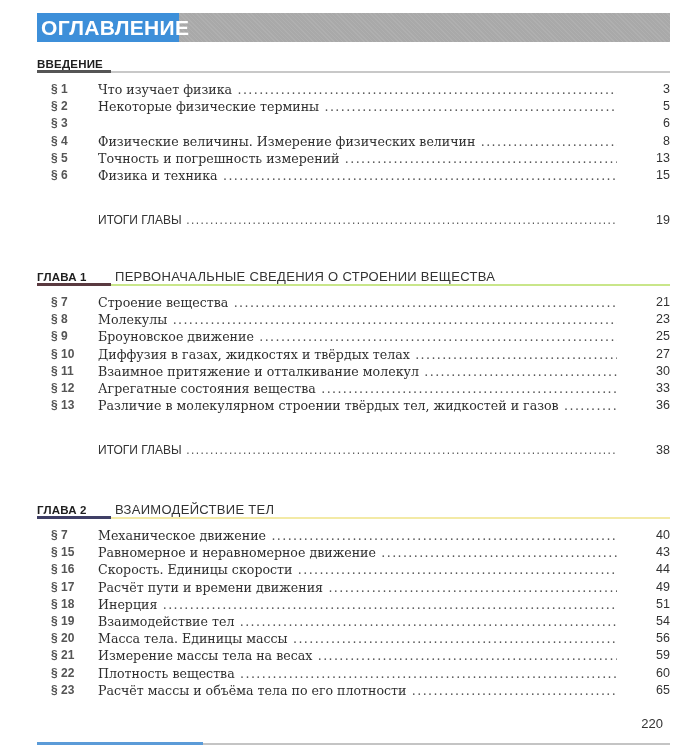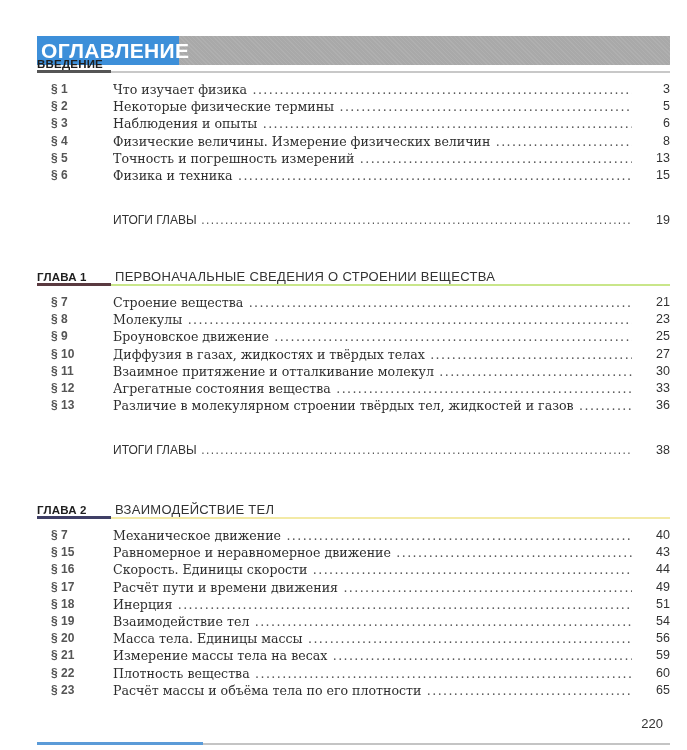--- a/index.html
+++ b/index.html
@@ -4,21 +4,20 @@
 <style>
   html, body { margin: 0; padding: 0; }
   body {
     width: 687px; height: 750px; background: #ffffff; position: relative; overflow: hidden;
     font-family: "DejaVu Serif", serif; color: #2b2b2b;
   }
   .title-bar {
     position: absolute; left: 37px; top: 13px; width: 633px; height: 29px;
     background: #a9a9a9;
     background-image: repeating-linear-gradient(45deg, rgba(255,255,255,0.08) 0 1px, transparent 1px 3px);
-    margin-top: 23px;
   }
   .title-box {
     position: absolute; left: 0; top: 0; height: 29px; width: 142px; background: #3d8fd9;
     color: #fff; font-family: "Liberation Sans", sans-serif; font-weight: bold; font-size: 21px;
     line-height: 29px; padding-left: 4px; letter-spacing: 0.3px; box-sizing: border-box;
   }
   .section { position: absolute; left: 37px; width: 633px; }
   .sec-head { position: relative; height: 18px; }
   .sec-label {
     position: absolute; left: 0; bottom: 3px; font-family: "Liberation Sans", sans-serif;
@@ -31,21 +30,21 @@
   .rule { position: absolute; left: 0; right: 0; bottom: 0; height: 3px; }
   .rule .dark { position: absolute; left: 0; top: 0; width: 74px; height: 3px; }
   .rule .light { position: absolute; left: 74px; right: 0; top: 0.5px; height: 2px; }
   .rows { margin-top: 8px; }
   .row { position: relative; height: 17.2px; font-size: 12.6px; line-height: 17px; }
   .num {
     position: absolute; left: 14px; width: 50px; font-family: "Liberation Sans", sans-serif;
     font-weight: bold; font-size: 12px; color: #555;
   }
   .entry {
-    position: absolute; left: 76px; width: 519px; white-space: nowrap; overflow: hidden; color: #2e2e2e; text-align: center;
+    position: absolute; left: 61px; width: 519px; white-space: nowrap; overflow: hidden; color: #2e2e2e; text-align: center;
   }
   .entry::after {
     content: " ......................................................................................................................................................................................";
     color: #555; letter-spacing: 1.4px;
   }
   .page {
     position: absolute; right: 0; width: 36px; text-align: right; font-family: "Liberation Sans", sans-serif;
     font-size: 12.5px; color: #333;
   }
   .summary { margin-top: 28px; }
@@ -79,21 +78,20 @@
         <span class="entry">Что изучает физика</span>
         <span class="page">3</span>
       </div>
     <div class="row">
         <span class="num">§ 2</span>
         <span class="entry">Некоторые физические термины</span>
         <span class="page">5</span>
       </div>
     <div class="row">
         <span class="num">§ 3</span>
-        <span class="entry">Наблюдения и опыты</span>
         <span class="page">6</span>
       </div>
     <div class="row">
         <span class="num">§ 4</span>
         <span class="entry">Физические величины. Измерение физических величин</span>
         <span class="page">8</span>
       </div>
     <div class="row">
         <span class="num">§ 5</span>
         <span class="entry">Точность и погрешность измерений</span>

